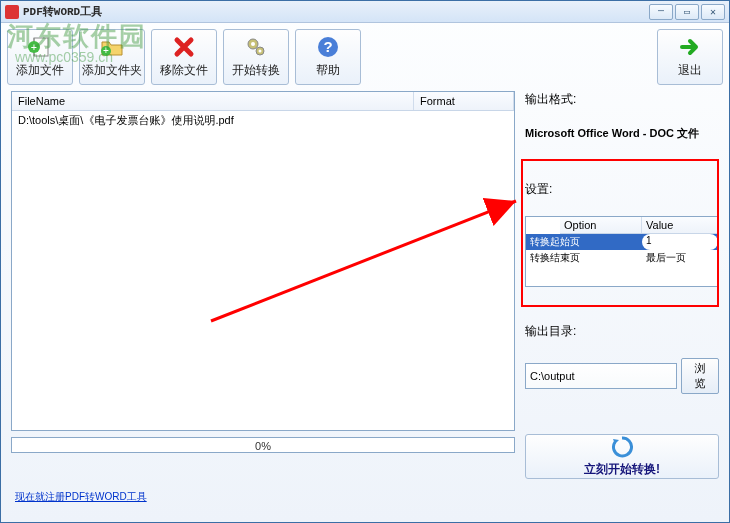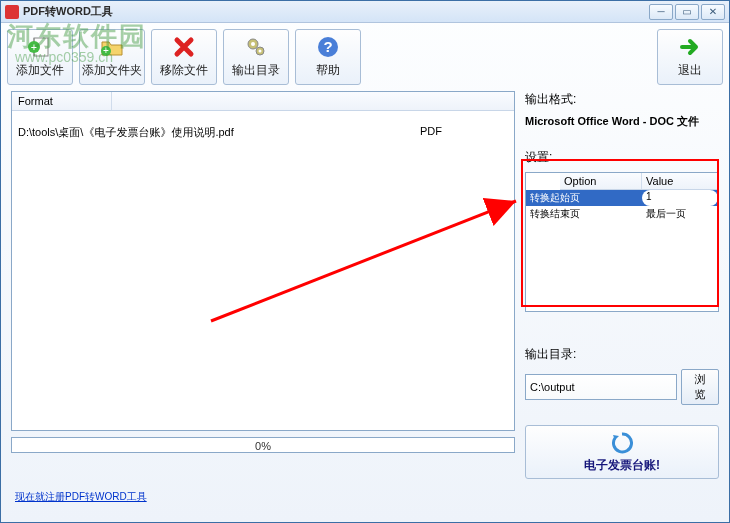--- a/index.html
+++ b/index.html
@@ -1,39 +1,39 @@
 <!DOCTYPE html>
 <html><head>
   <meta charset="utf-8">
   <style>
     * { box-sizing: border-box; margin: 0; padding: 0; }
     body { font-family: Tahoma, "Microsoft YaHei", sans-serif; font-size: 12px; background: #fff; }
     .window { width: 730px; height: 523px; border: 1px solid #3b6ea5; background: linear-gradient(#fdfeff,#eef3fa); position: relative; }
-    .titlebar { height: 22px; background: linear-gradient(#e8f0fa,#d4e4f7); border-bottom: 1px solid #b0c4de; display: flex; align-items: center; padding: 0 4px; }
+    .titlebar { height: 22px; background: linear-gradient(#e8f0fa,#d4e4f7); border-bottom: 1px solid #b0c4de; display: flex; align-items: center; padding: 0 4px; font-family: Liberation Mono, monospace; }
     .titlebar-icon { width: 14px; height: 14px; margin-right: 4px; display:inline-block; background:#d33; border-radius:2px; }
     .titlebar-text { font-size: 11px; font-weight: bold; color: #2a2a2a; flex: 1; }
     .win-controls { display: flex; gap: 2px; }
     .win-btn { width: 24px; height: 16px; background: linear-gradient(#f7fbff,#dce9f7); border: 1px solid #8aa8c8; border-radius: 2px; display:flex; align-items:center; justify-content:center; font-size:10px; color:#3a5a7a; cursor:pointer; }
     .toolbar { display: flex; gap: 6px; padding: 6px; }
     .toolbar-spacer { flex: 1; }
     .tbtn { width: 66px; height: 56px; background: linear-gradient(#fefefe,#eaf1fa); border: 1px solid #a8bdd6; border-radius: 3px; display: flex; flex-direction: column; align-items: center; justify-content: center; gap: 3px; cursor: pointer; font-size: 12px; color: #222; }
     .tico { width: 24px; height: 24px; display:flex; align-items:center; justify-content:center; }
     .content { display: flex; padding: 0 10px 6px 10px; gap: 10px; height: 394px; }
     .left-panel { flex: 1; display:flex; flex-direction:column; }
     .file-table { border: 1px solid #8aa8c8; background: #fff; height: 340px; overflow:auto; }
     .ft-head { display:flex; background: linear-gradient(#fafcff,#eef3fa); border-bottom:1px solid #c8d6e8; }
     .ft-head div { padding: 3px 6px; border-right:1px solid #d0dcec; font-size:11px; }
     .ft-row { display:flex; }
-    .ft-row div { padding: 14px 6px; font-size:11px; }
+    .ft-row div { padding: 2px 6px; font-size:11px; }
     .col-name { flex:1; }
     .col-fmt { width: 100px; }
     .progress-wrap { display:flex; align-items:center; margin-top:6px; gap:6px; }
     .progress-bar { flex:1; height:16px; border:1px solid #8aa8c8; background:#fff; }
     .progress-label { width:100%; text-align:center; font-size:11px; color:#333; line-height:16px; }
-    .right-panel { width: 194px; display:flex; flex-direction:column; gap:6px; }
+    .right-panel { width: 194px; display:flex; flex-direction:column; gap:18px; }
     .label-bold { font-weight:bold; font-size:11px; }
     .settings-table { border:1px solid #8aa8c8; background:#fff; height:140px; position:relative; }
     .st-head { display:flex; background: linear-gradient(#fafcff,#eef3fa); border-bottom:1px solid #c8d6e8;margin-left:34px; }
     .st-head div { padding:2px 4px; font-size:11px; border-right:1px solid #d0dcec; }
     .st-row { display:flex; }
     .st-row div { padding:1px 4px; font-size:10px;border-radius:8px; }
     .st-row.selected { background:#316ac5; color:#fff; }
     .col-opt { flex:1; }
     .col-val { width: 76px; }
     .red-box { position:absolute; border:2px solid #f00; pointer-events:none; }
@@ -99,21 +99,21 @@
     </div>
     <div class="tbtn">
       <span class="tico">
         <svg width="24" height="24">
             <circle cx="9" cy="9" r="5" fill="#c7c075" stroke="#888"></circle>
             <circle cx="9" cy="9" r="2" fill="#fff"></circle>
             <circle cx="16" cy="16" r="4" fill="#c7c075" stroke="#888"></circle>
             <circle cx="16" cy="16" r="1.5" fill="#fff"></circle>
           </svg>
       </span>
-      <span>输出目录</span>
+      <span>开始转换</span>
     </div>
     <div class="tbtn">
       <span class="tico">
         <svg width="24" height="24">
             <circle cx="12" cy="12" r="10" fill="#4a7fd8"></circle>
             <text x="12" y="17" text-anchor="middle" font-size="15" font-weight="bold" fill="#fff">?</text>
           </svg>
       </span>
       <span>帮助</span>
     </div>
@@ -126,25 +126,25 @@
       </span>
       <span>退出</span>
     </div>
   </div>
 
   <div class="content">
 
     <div class="left-panel">
       <div class="file-table">
         <div class="ft-head">
+          <div class="col-name">FileName</div>
           <div class="col-fmt">Format</div>
         </div>
         <div class="ft-row">
           <div class="col-name">D:\tools\桌面\《电子发票台账》使用说明.pdf</div>
-          <div class="col-fmt">PDF</div>
         </div>
       </div>
       <div class="progress-wrap">
         <div class="progress-bar">
           <div class="progress-label">0%</div>
         </div>
       </div>
     </div>
 
     <div class="right-panel">
@@ -175,21 +175,21 @@
         <button class="browse-btn">浏览</button>
       </div>
       <div class="section-gap"></div>
       <div class="start-btn">
         <span class="tico">
           <svg width="22" height="22">
               <path d="M11 2 A9 9 0 1 1 4 6" fill="none" stroke="#3a8fd8" stroke-width="3"></path>
               <path d="M2 3 L4 8 L8 4 Z" fill="#3a8fd8"></path>
             </svg>
         </span>
-        <span>电子发票台账!</span>
+        <span>立刻开始转换!</span>
       </div>
     </div>
   </div>
 
   <div class="footer">
     <a>现在就注册PDF转WORD工具</a>
   </div>
 
   <div class="red-box" style="top:158px; left:520px; width:198px; height:148px;"></div>
 

